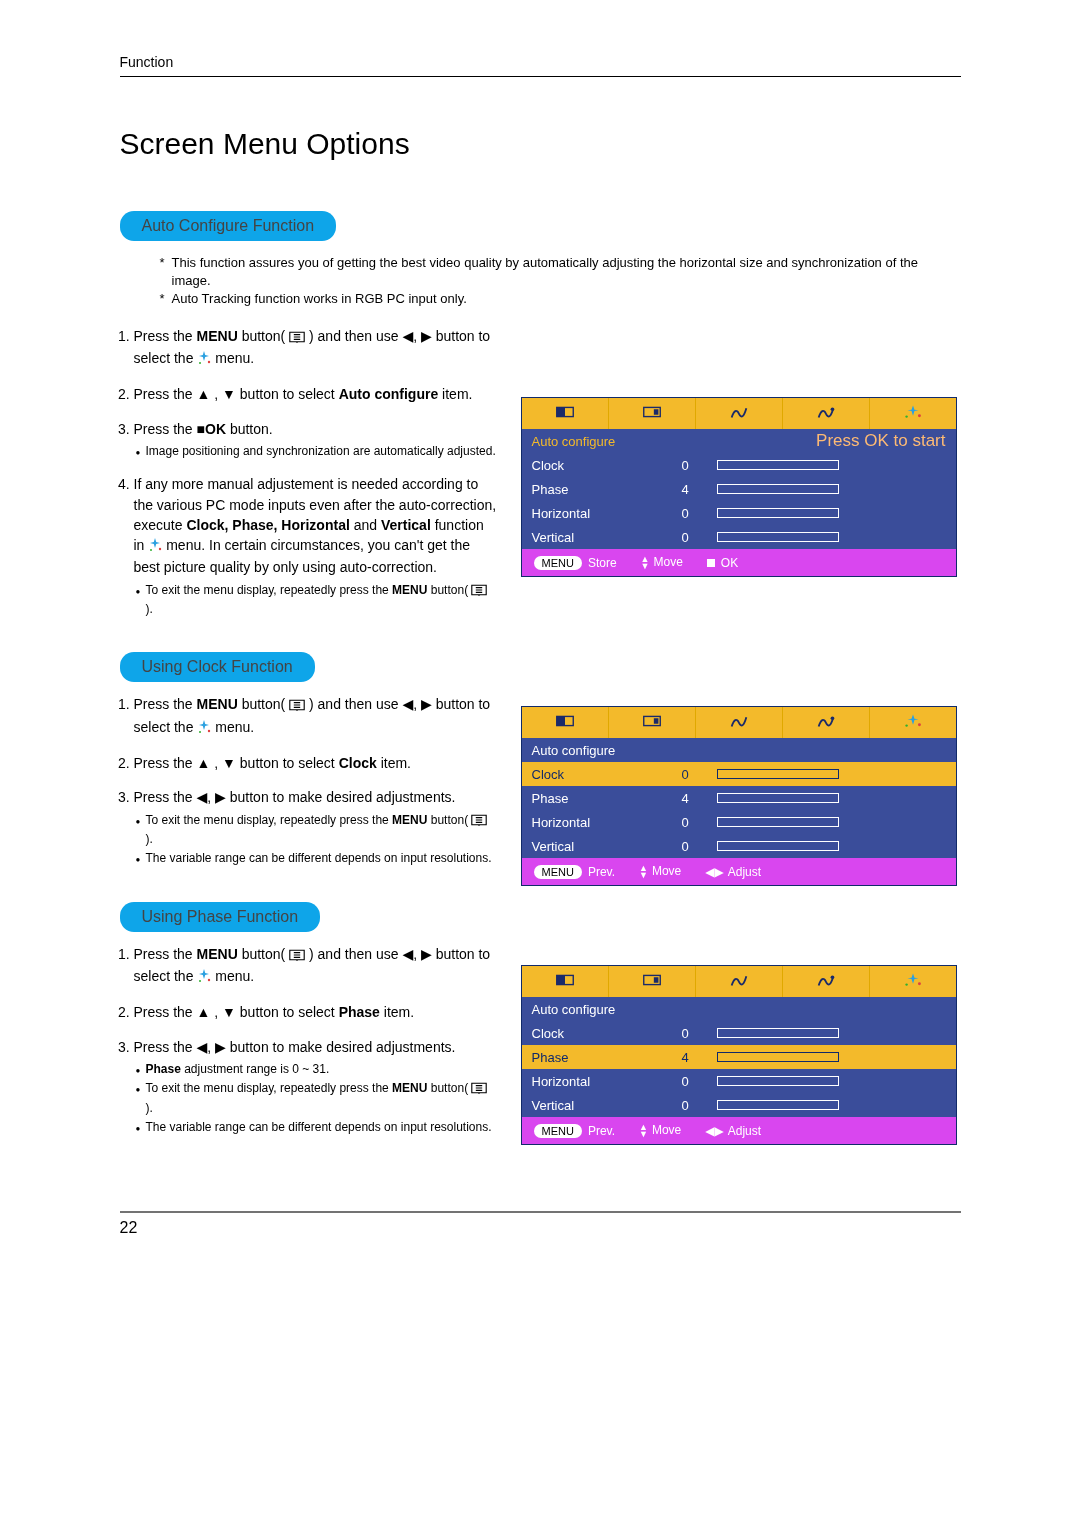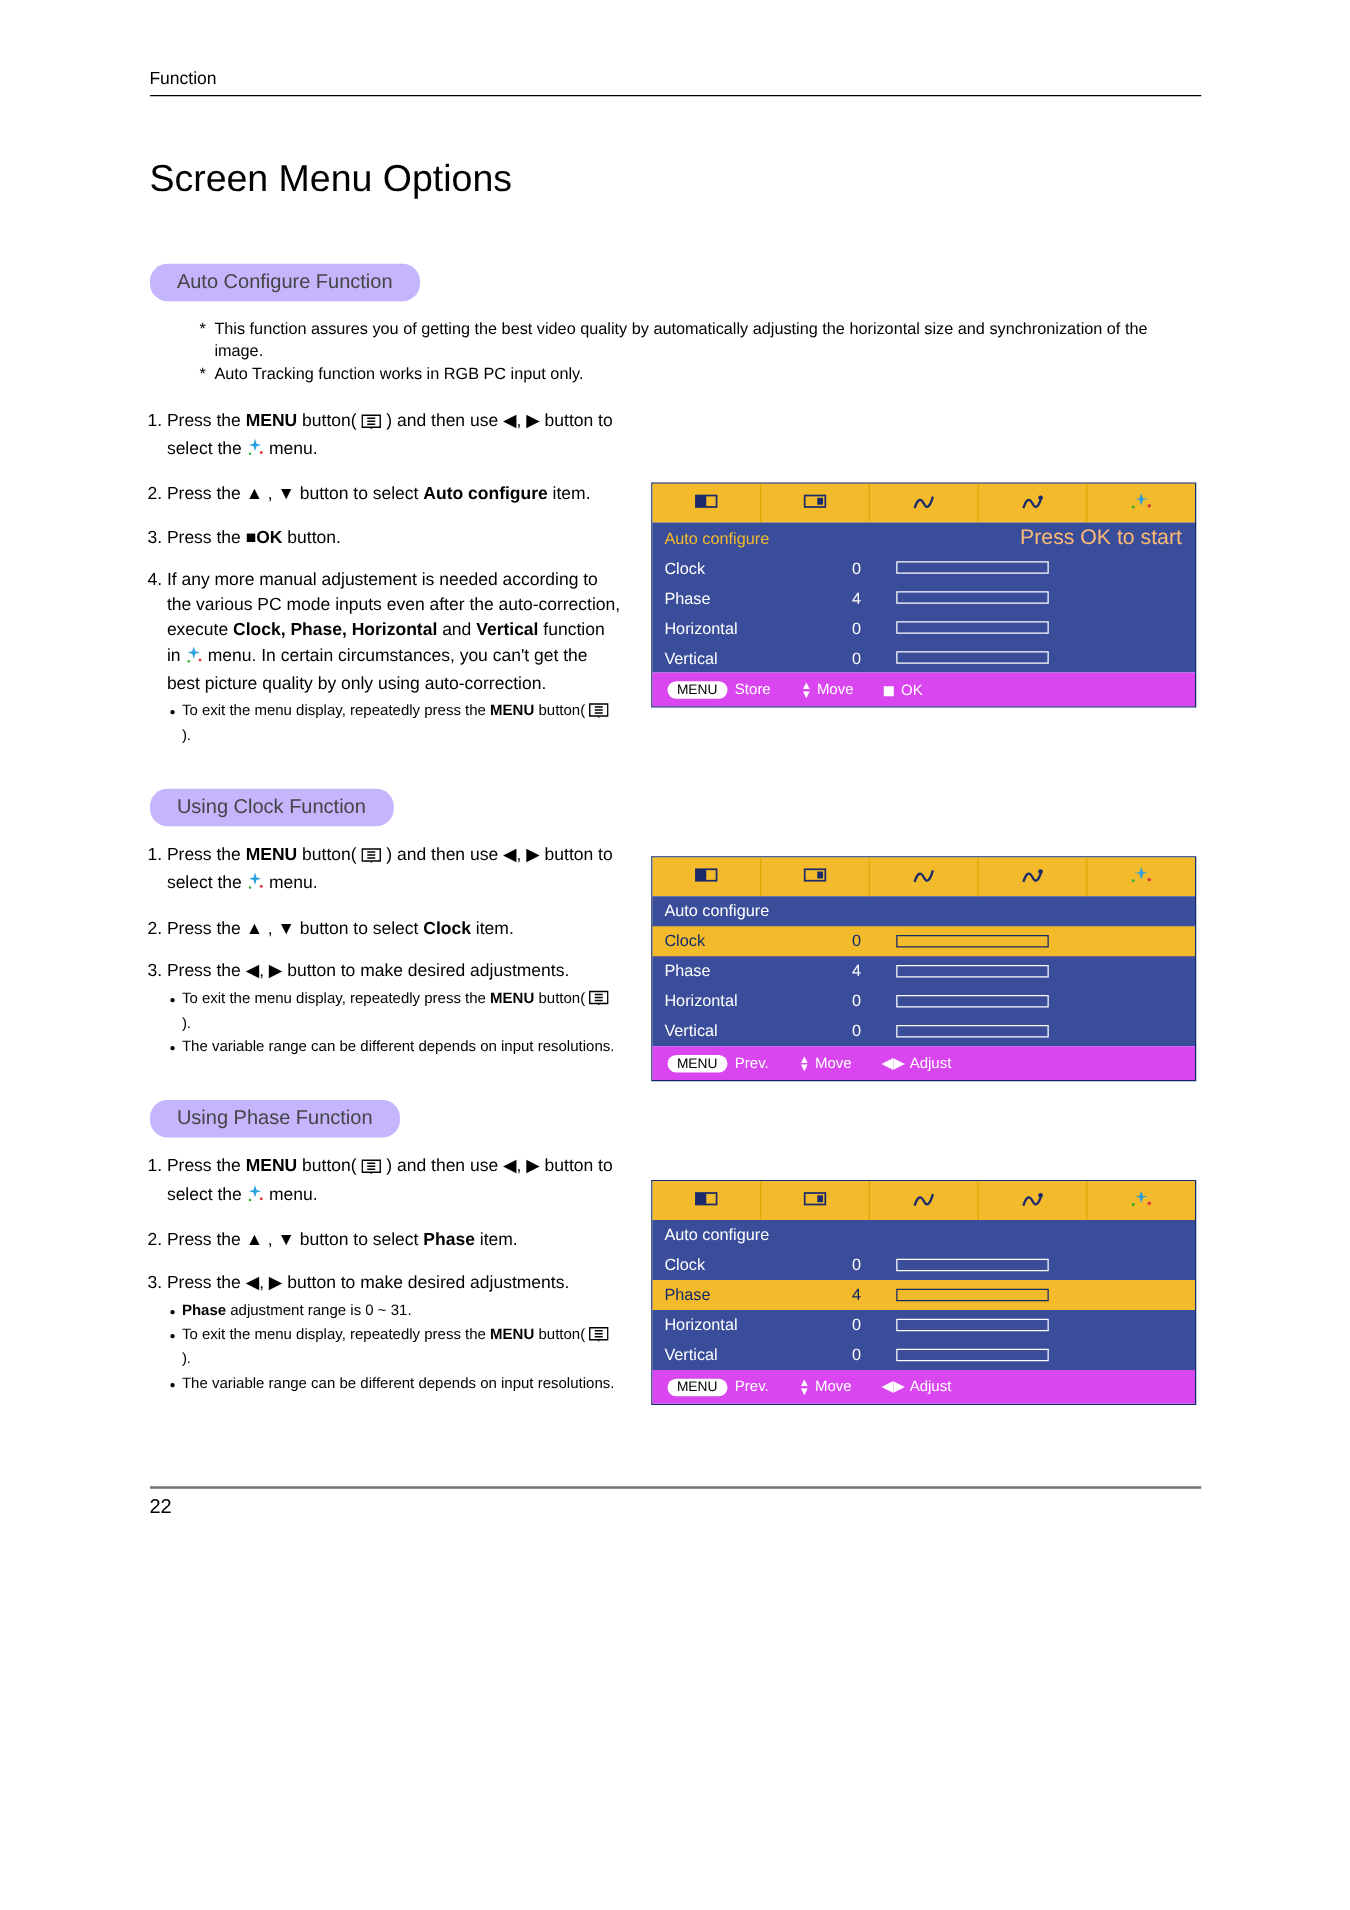--- a/index.html
+++ b/index.html
@@ -1,19 +1,19 @@
 <!DOCTYPE html>
 <html><head>
 <meta charset="utf-8">
 <style>
   html,body{margin:0;padding:0;background:#fff;font-family:Arial,Helvetica,sans-serif;color:#000}
   .page{width:981px;min-height:1528px;margin:0 auto;position:relative;box-sizing:border-box;padding:54px 70px 60px}
   .top-label{font-size:14px;border-bottom:1px solid #000;padding-bottom:6px;margin-bottom:50px}
   .page-title{font-size:30px;font-weight:normal;margin:0 0 42px}
-  .section-head{display:inline-block;background:#c4b5fd;border-radius:14px;padding:6px 22px;font-size:16px;color:#444;margin:8px 0 12px}
+  .section-head{display:inline-block;background:#0ea5e9;border-radius:14px;padding:6px 22px;font-size:16px;color:#444;margin:8px 0 12px}
   .intro{font-size:13px;line-height:1.35;margin:0 0 18px}
   .intro li{margin:1px 0 1px 0;list-style:none;position:relative;padding-left:12px}
   .intro li::before{content:"*";position:absolute;left:0}
   ol.steps{font-size:14px;line-height:1.45;margin:0 0 26px 14px;padding:0;max-width:480px}
   ol.steps>li{margin:0 0 14px}
   ul.bullets{font-size:12px;line-height:1.45;margin:4px 0 0 2px;padding:0}
   ul.bullets>li{list-style:none;position:relative;padding-left:10px;margin:2px 0}
   ul.bullets>li::before{content:"\25CF";font-size:8px;position:absolute;left:0;top:4px}
   .b{font-weight:bold}
   .menu-icon{display:inline-block;vertical-align:-2px}
@@ -74,20 +74,23 @@
                 <path d="M7 0l1.2 4L12 5l-3.8 1L7 10 5.8 6 2 5l3.8-1z" fill="#2aa0e0"></path>
                 <circle cx="12" cy="11" r="1.2" fill="#e04040"></circle>
                 <circle cx="3" cy="12" r="1" fill="#30b030"></circle>
               </svg></span><span> menu.</span>
         </li>
         <li>
           <span>Press the </span><span>▲</span> , <span>▼</span><span> button to select </span><span class="b">Auto configure</span><span> item.</span>
         </li>
         <li>
           <span>Press the </span><span>■</span><span class="b">OK</span><span> button.</span>
+          <ul class="bullets">
+              <li>Image positioning and synchronization are automatically adjusted.</li>
+            </ul>
         </li>
         <li>
           <span>If any more manual adjustement is needed according to the various PC mode inputs even after the auto-correction, execute </span><span class="b">Clock, Phase, Horizontal</span><span> and </span><span class="b">Vertical</span><span> function in </span><span class="sparkle-icon"><svg viewBox="0 0 14 14">
                 <path d="M7 0l1.2 4L12 5l-3.8 1L7 10 5.8 6 2 5l3.8-1z" fill="#2aa0e0"></path>
                 <circle cx="12" cy="11" r="1.2" fill="#e04040"></circle>
                 <circle cx="3" cy="12" r="1" fill="#30b030"></circle>
               </svg></span><span> menu. In certain circumstances, you can't get the best picture quality by only using auto-correction.</span>
           <ul class="bullets">
               <li><span>To exit the menu display, repeatedly press the </span><span class="b">MENU</span><span> button( </span><span class="menu-icon"><svg viewBox="0 0 20 14">
                     <path d="M1 1h18v12H1z" fill="none" stroke="#000" stroke-width="1.4"></path>

